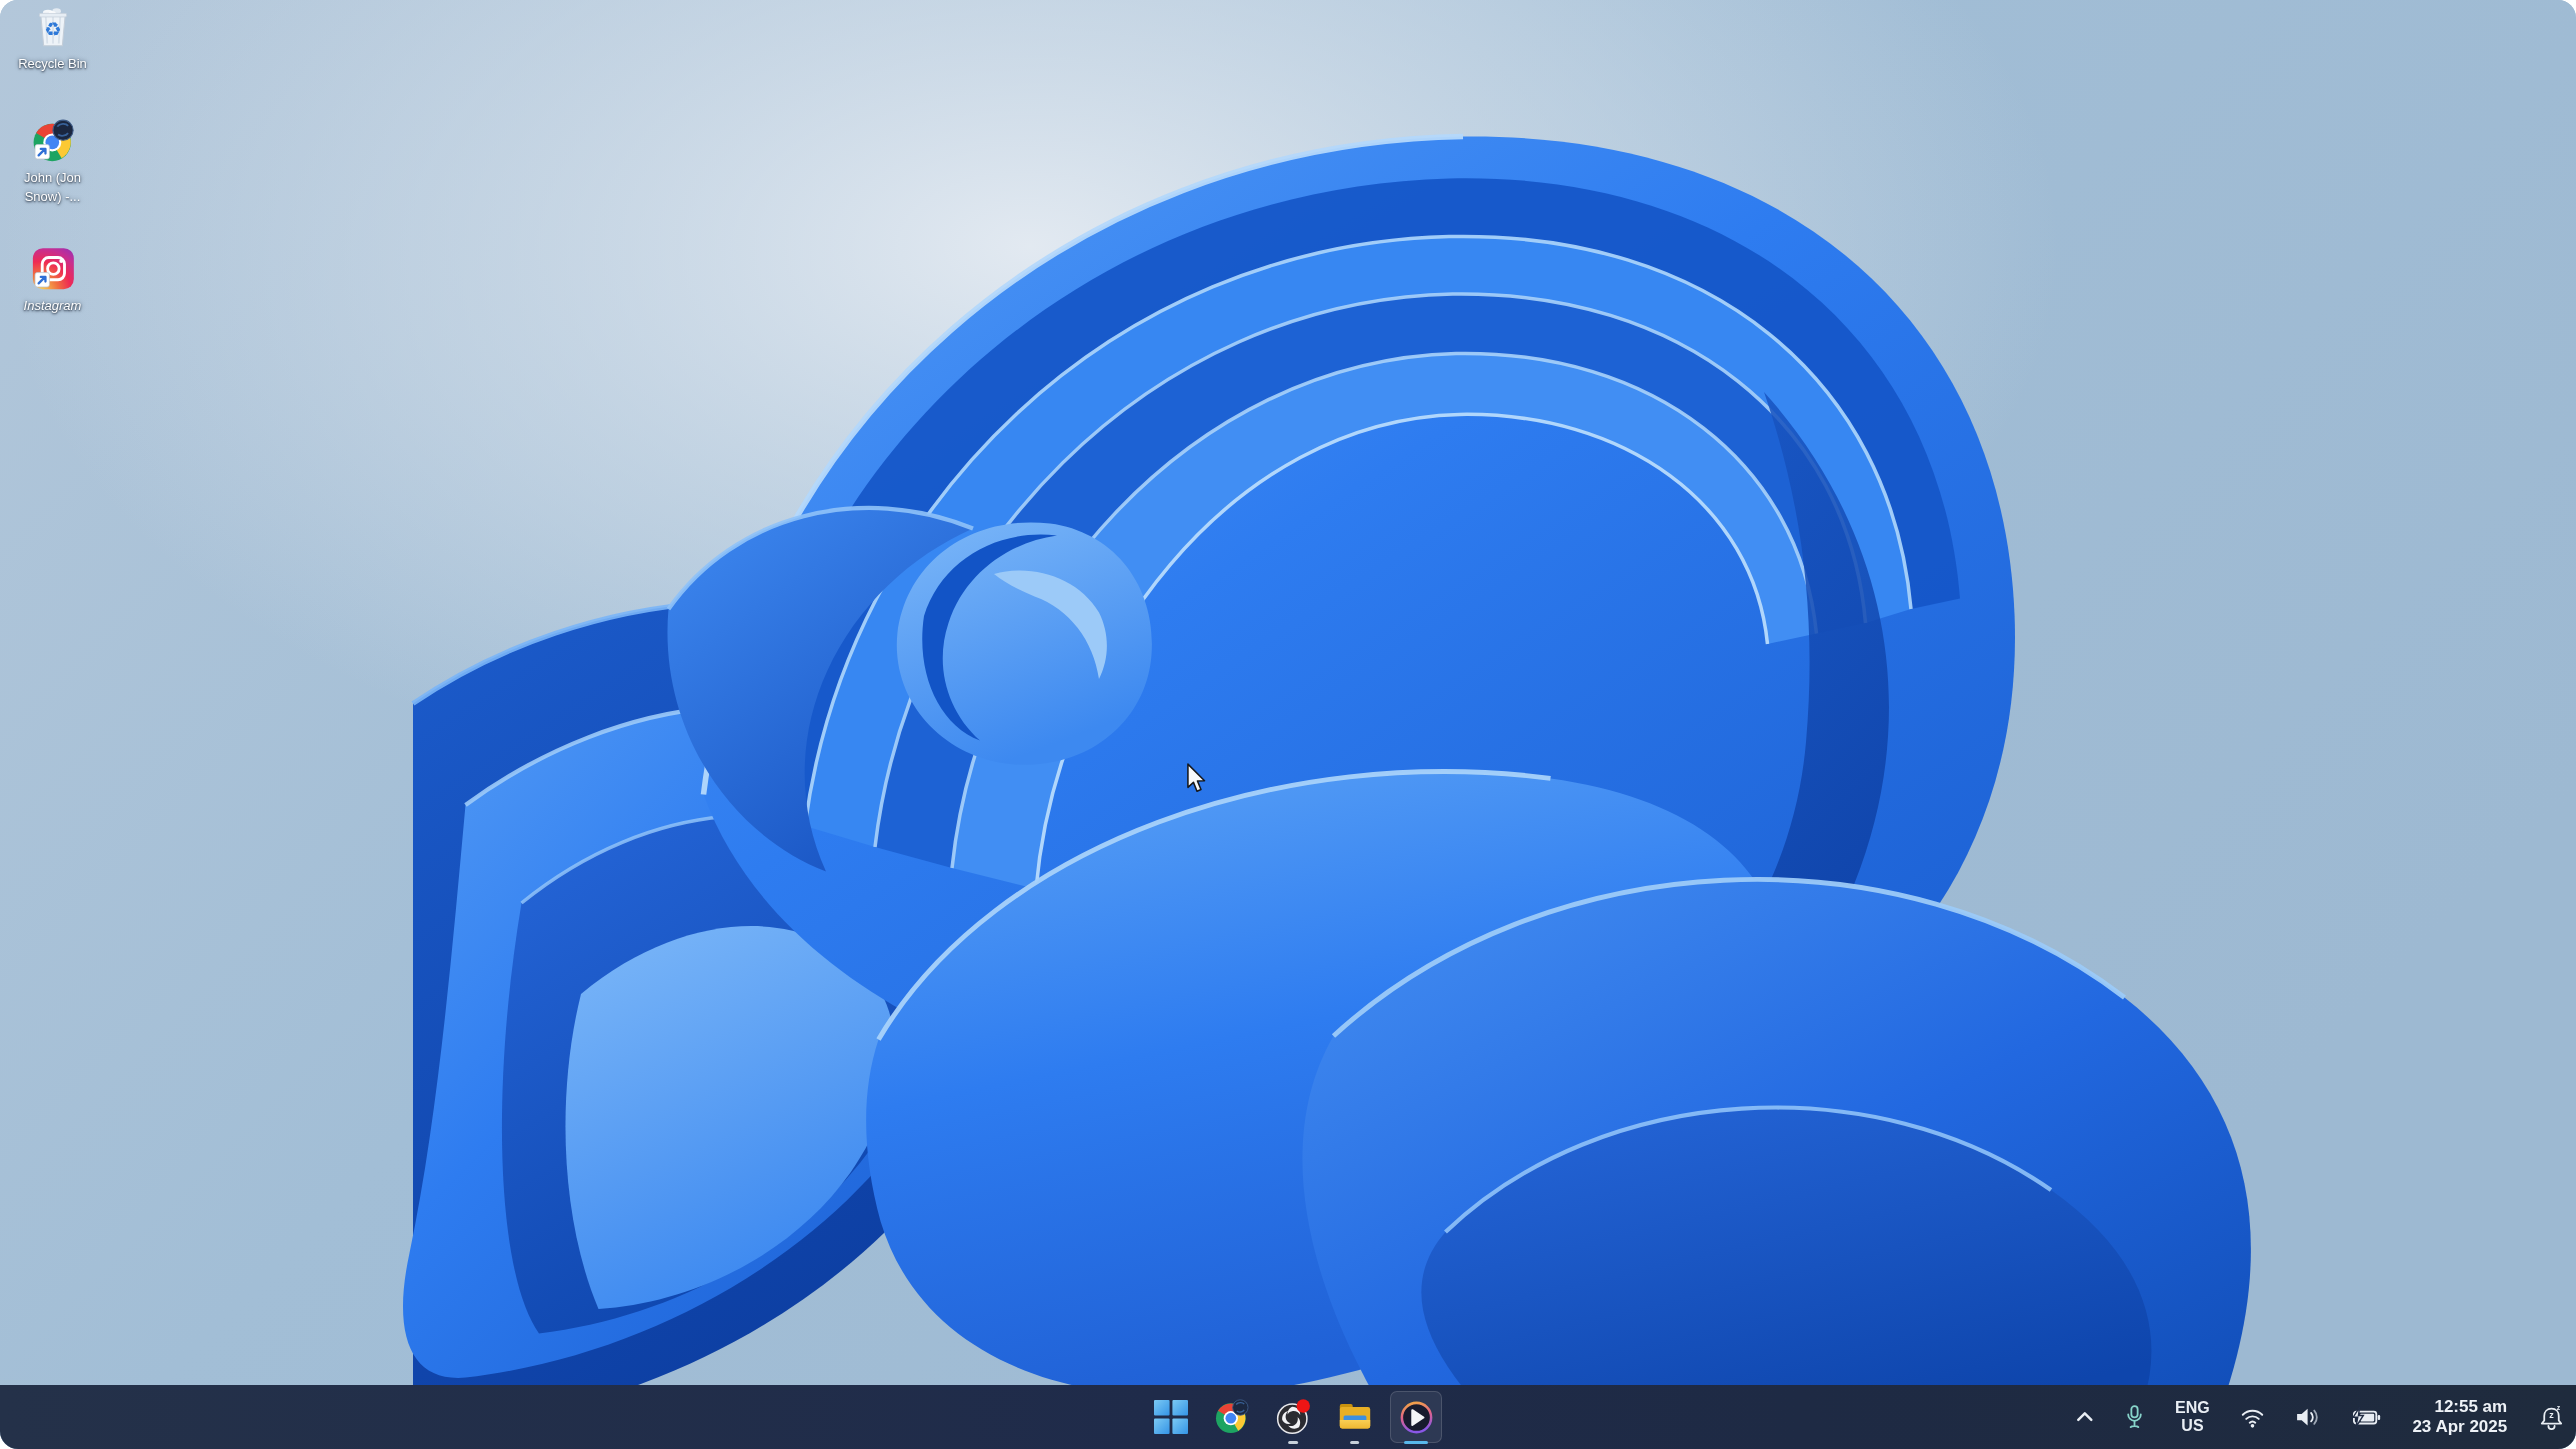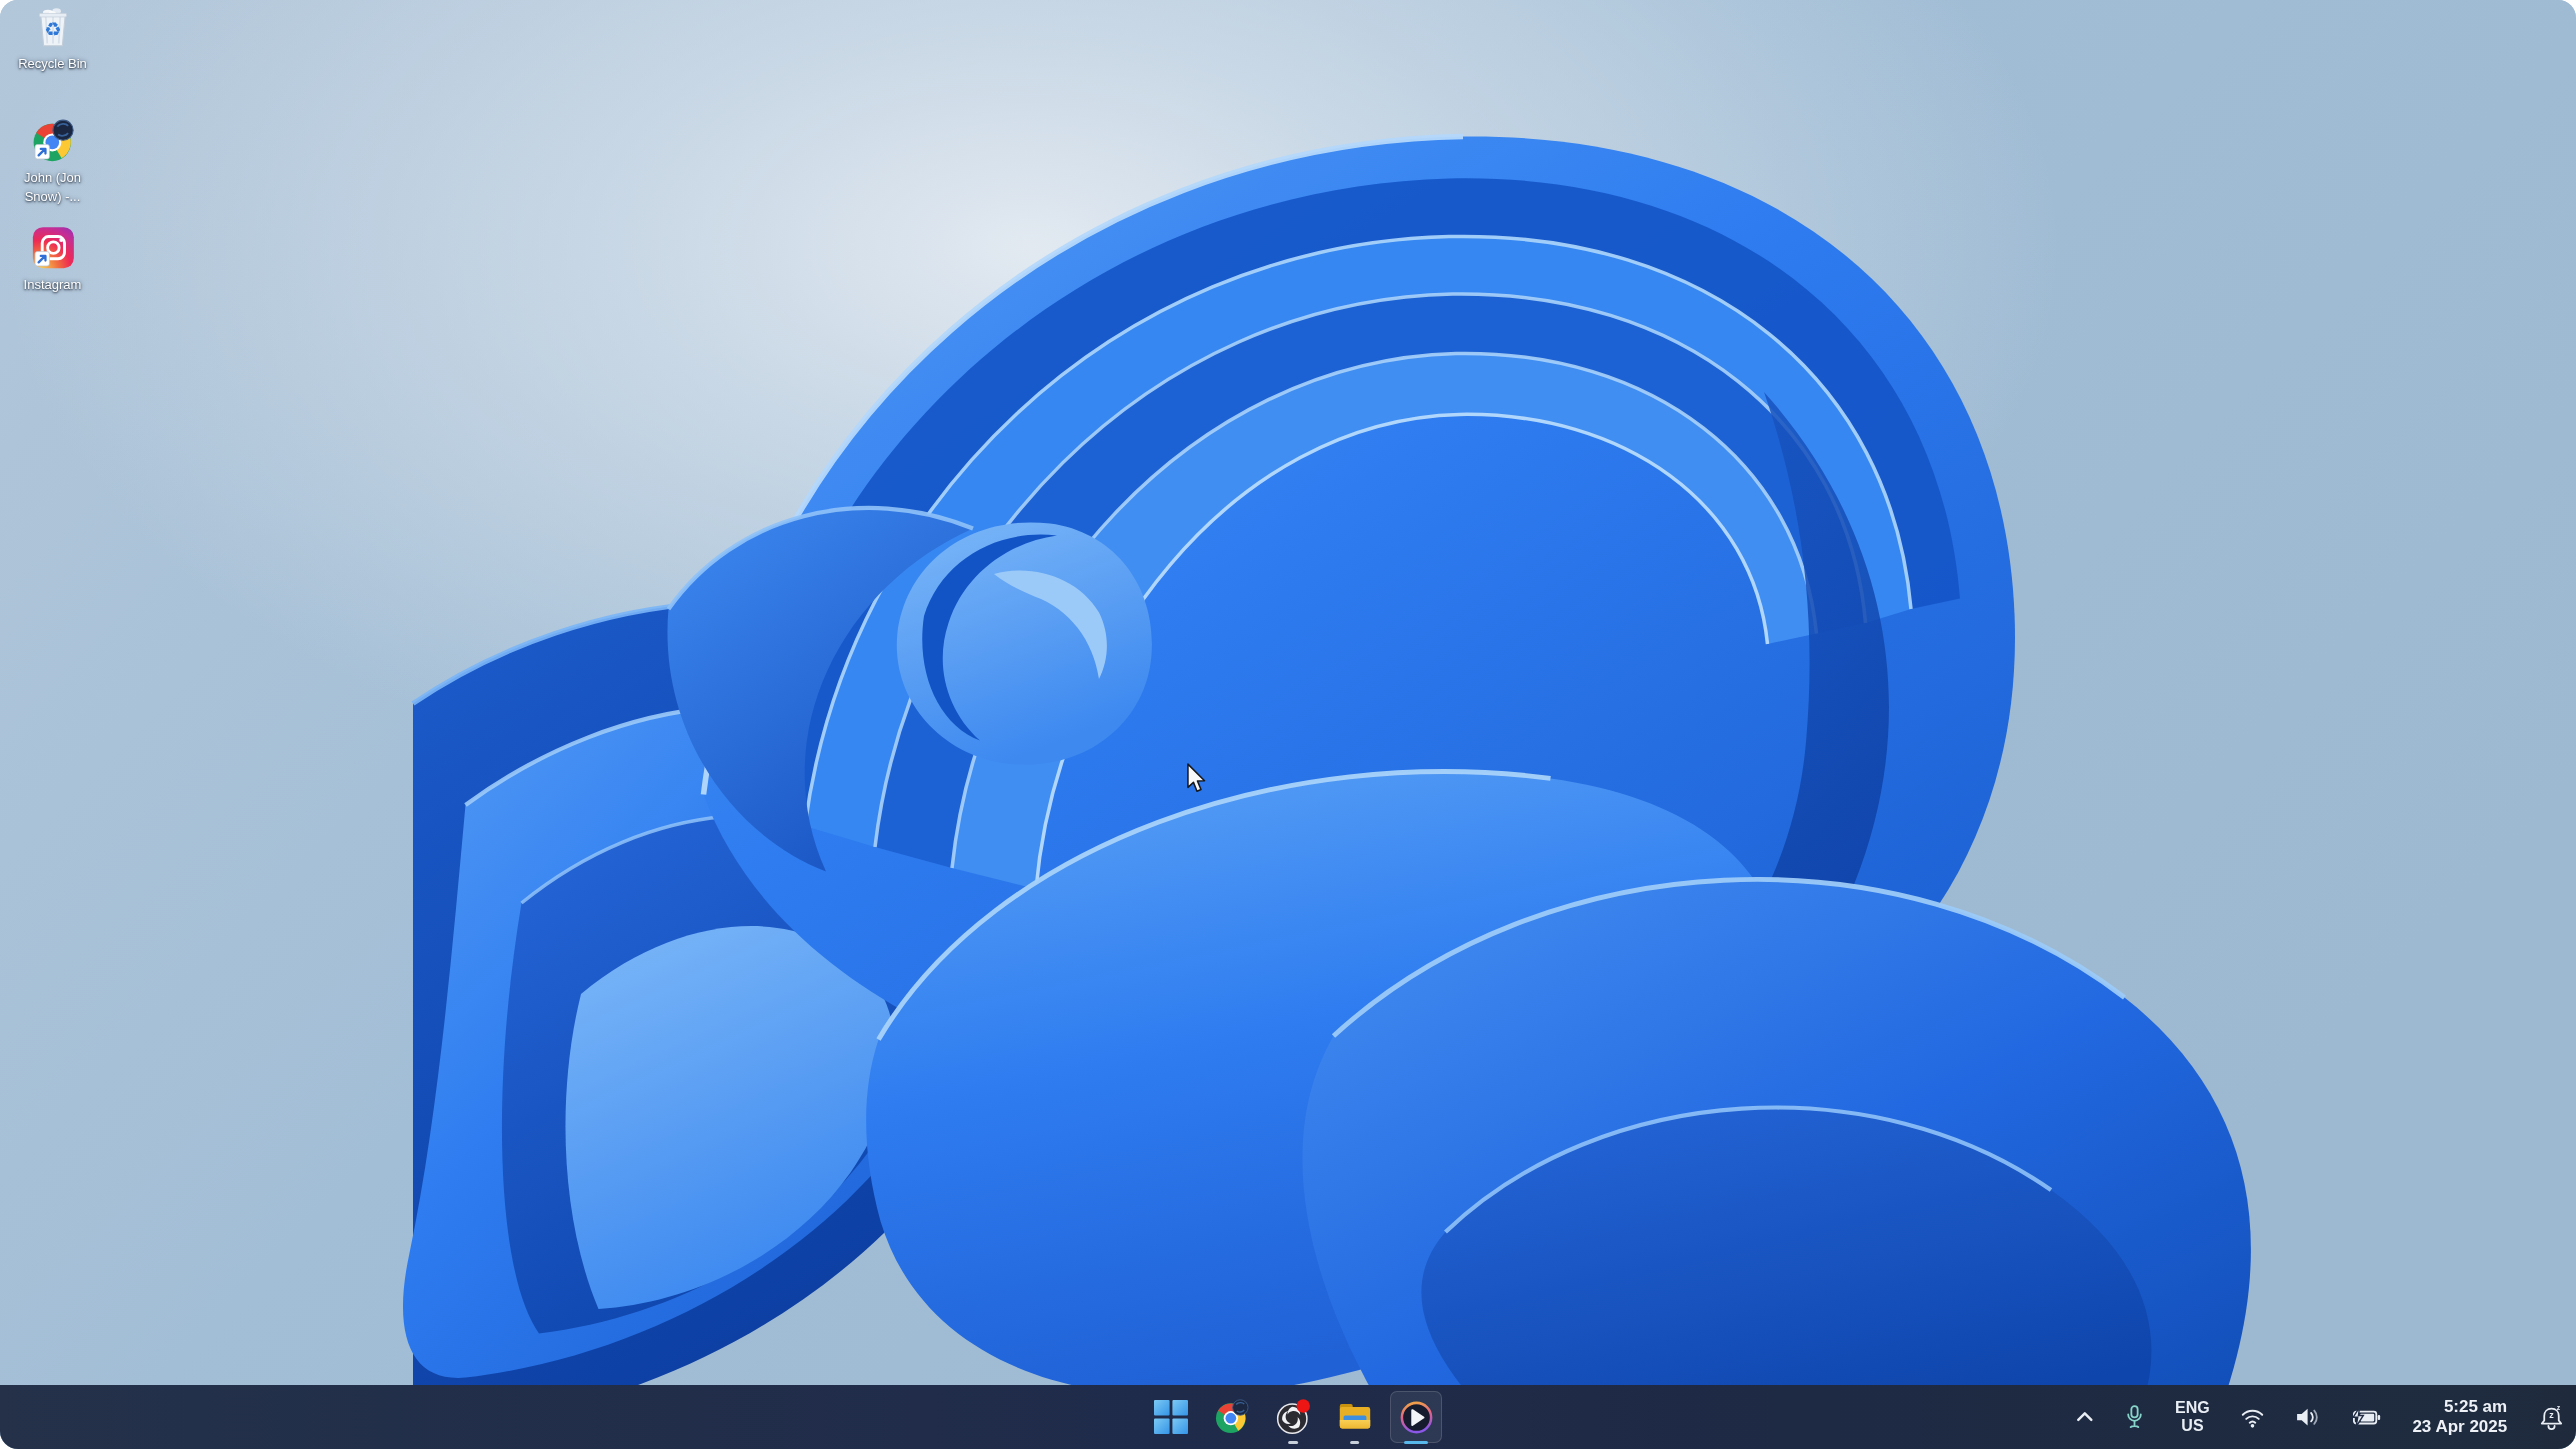--- a/index.html
+++ b/index.html
@@ -170,21 +170,21 @@
         <circle cx="31" cy="34" r="12.5" fill="#ffffff"></circle>
         <circle cx="31" cy="34" r="9.5" fill="#4285f4"></circle>
         <circle cx="46" cy="17" r="14" fill="#1b2740" stroke="#3c5a86" stroke-width="1.5"></circle>
         <path d="M 38,12 C 41,7.5 50,7 53,11 M 39,23 C 43,26 50,25 53,21" stroke="#3f6fae" stroke-width="2.5" fill="none" opacity="0.8"></path>
         <rect x="7" y="37" width="20" height="20" rx="3" fill="#ffffff" stroke="#b9c4d0" stroke-width="1"></rect>
         <path d="M 12,52 L 21,43 M 15,43 L 21.5,43 L 21.5,49.5" stroke="#2f6fd6" stroke-width="3.2" fill="none" stroke-linecap="round" stroke-linejoin="round"></path>
       </svg>
       <div class="desk-label">John (Jon Snow) -...</div>
     </div>
 
-    <div class="desk-item" style="top:225px;">
+    <div class="desk-item" style="top:246px;font-style:italic;">
       <svg class="dicon" viewBox="0 0 64 64">
         <defs>
           <radialGradient id="ig" cx="0.2" cy="1.05" r="1.4">
             <stop offset="0" stop-color="#f8d457"></stop>
               <stop offset="0.3" stop-color="#f0703f"></stop>
             <stop offset="0.52" stop-color="#ee2a54"></stop>
               <stop offset="0.74" stop-color="#c62e92"></stop>
             <stop offset="1" stop-color="#8432c4"></stop>
           </radialGradient>
         </defs>
@@ -325,21 +325,21 @@
         <svg width="31" height="22.4" viewBox="0 0 44 32">
           <rect x="4" y="8" width="32" height="17" rx="3.5" fill="none" stroke="#e9eef4" stroke-width="2.6"></rect>
           <rect x="38" y="13" width="3.5" height="7" rx="1.5" fill="#e9eef4"></rect>
           <rect x="13" y="11" width="20" height="11" rx="1.5" fill="#e9eef4"></rect>
           <path d="M 12,2 L 3,16 L 9.5,16 L 7,30 L 17.5,13.5 L 10.5,13.5 Z" fill="#e9eef4" stroke="#202c44" stroke-width="2"></path>
         </svg>
       </div>
 
       <div class="tray-item">
         <div class="clock">
-          <div>5:25 am</div>
+          <div>12:55 am</div>
           <div>23 Apr 2025</div>
         </div>
       </div>
 
       <div class="tray-item">
         <svg width="29" height="28" viewBox="0 0 42 40">
           <path d="M 21,8 C 14.5,8 10.5,12.5 10.5,18.5 V 25 L 7,29.5 H 35 L 31.5,25 V 18.5 C 31.5,12.5 27.5,8 21,8 Z" fill="none" stroke="#e9eef4" stroke-width="2.6" stroke-linejoin="round"></path>
           <path d="M 16.5,33 a 4.5,4.5 0 0 0 9,0" fill="none" stroke="#e9eef4" stroke-width="2.6" stroke-linecap="round"></path>
           <text x="21" y="22" font-size="13" font-weight="bold" fill="#e9eef4" text-anchor="middle" font-family="'Liberation Sans',sans-serif">z</text>
           <text x="31" y="10" font-size="10" font-weight="bold" fill="#e9eef4" text-anchor="middle" font-family="'Liberation Sans',sans-serif">z</text>

